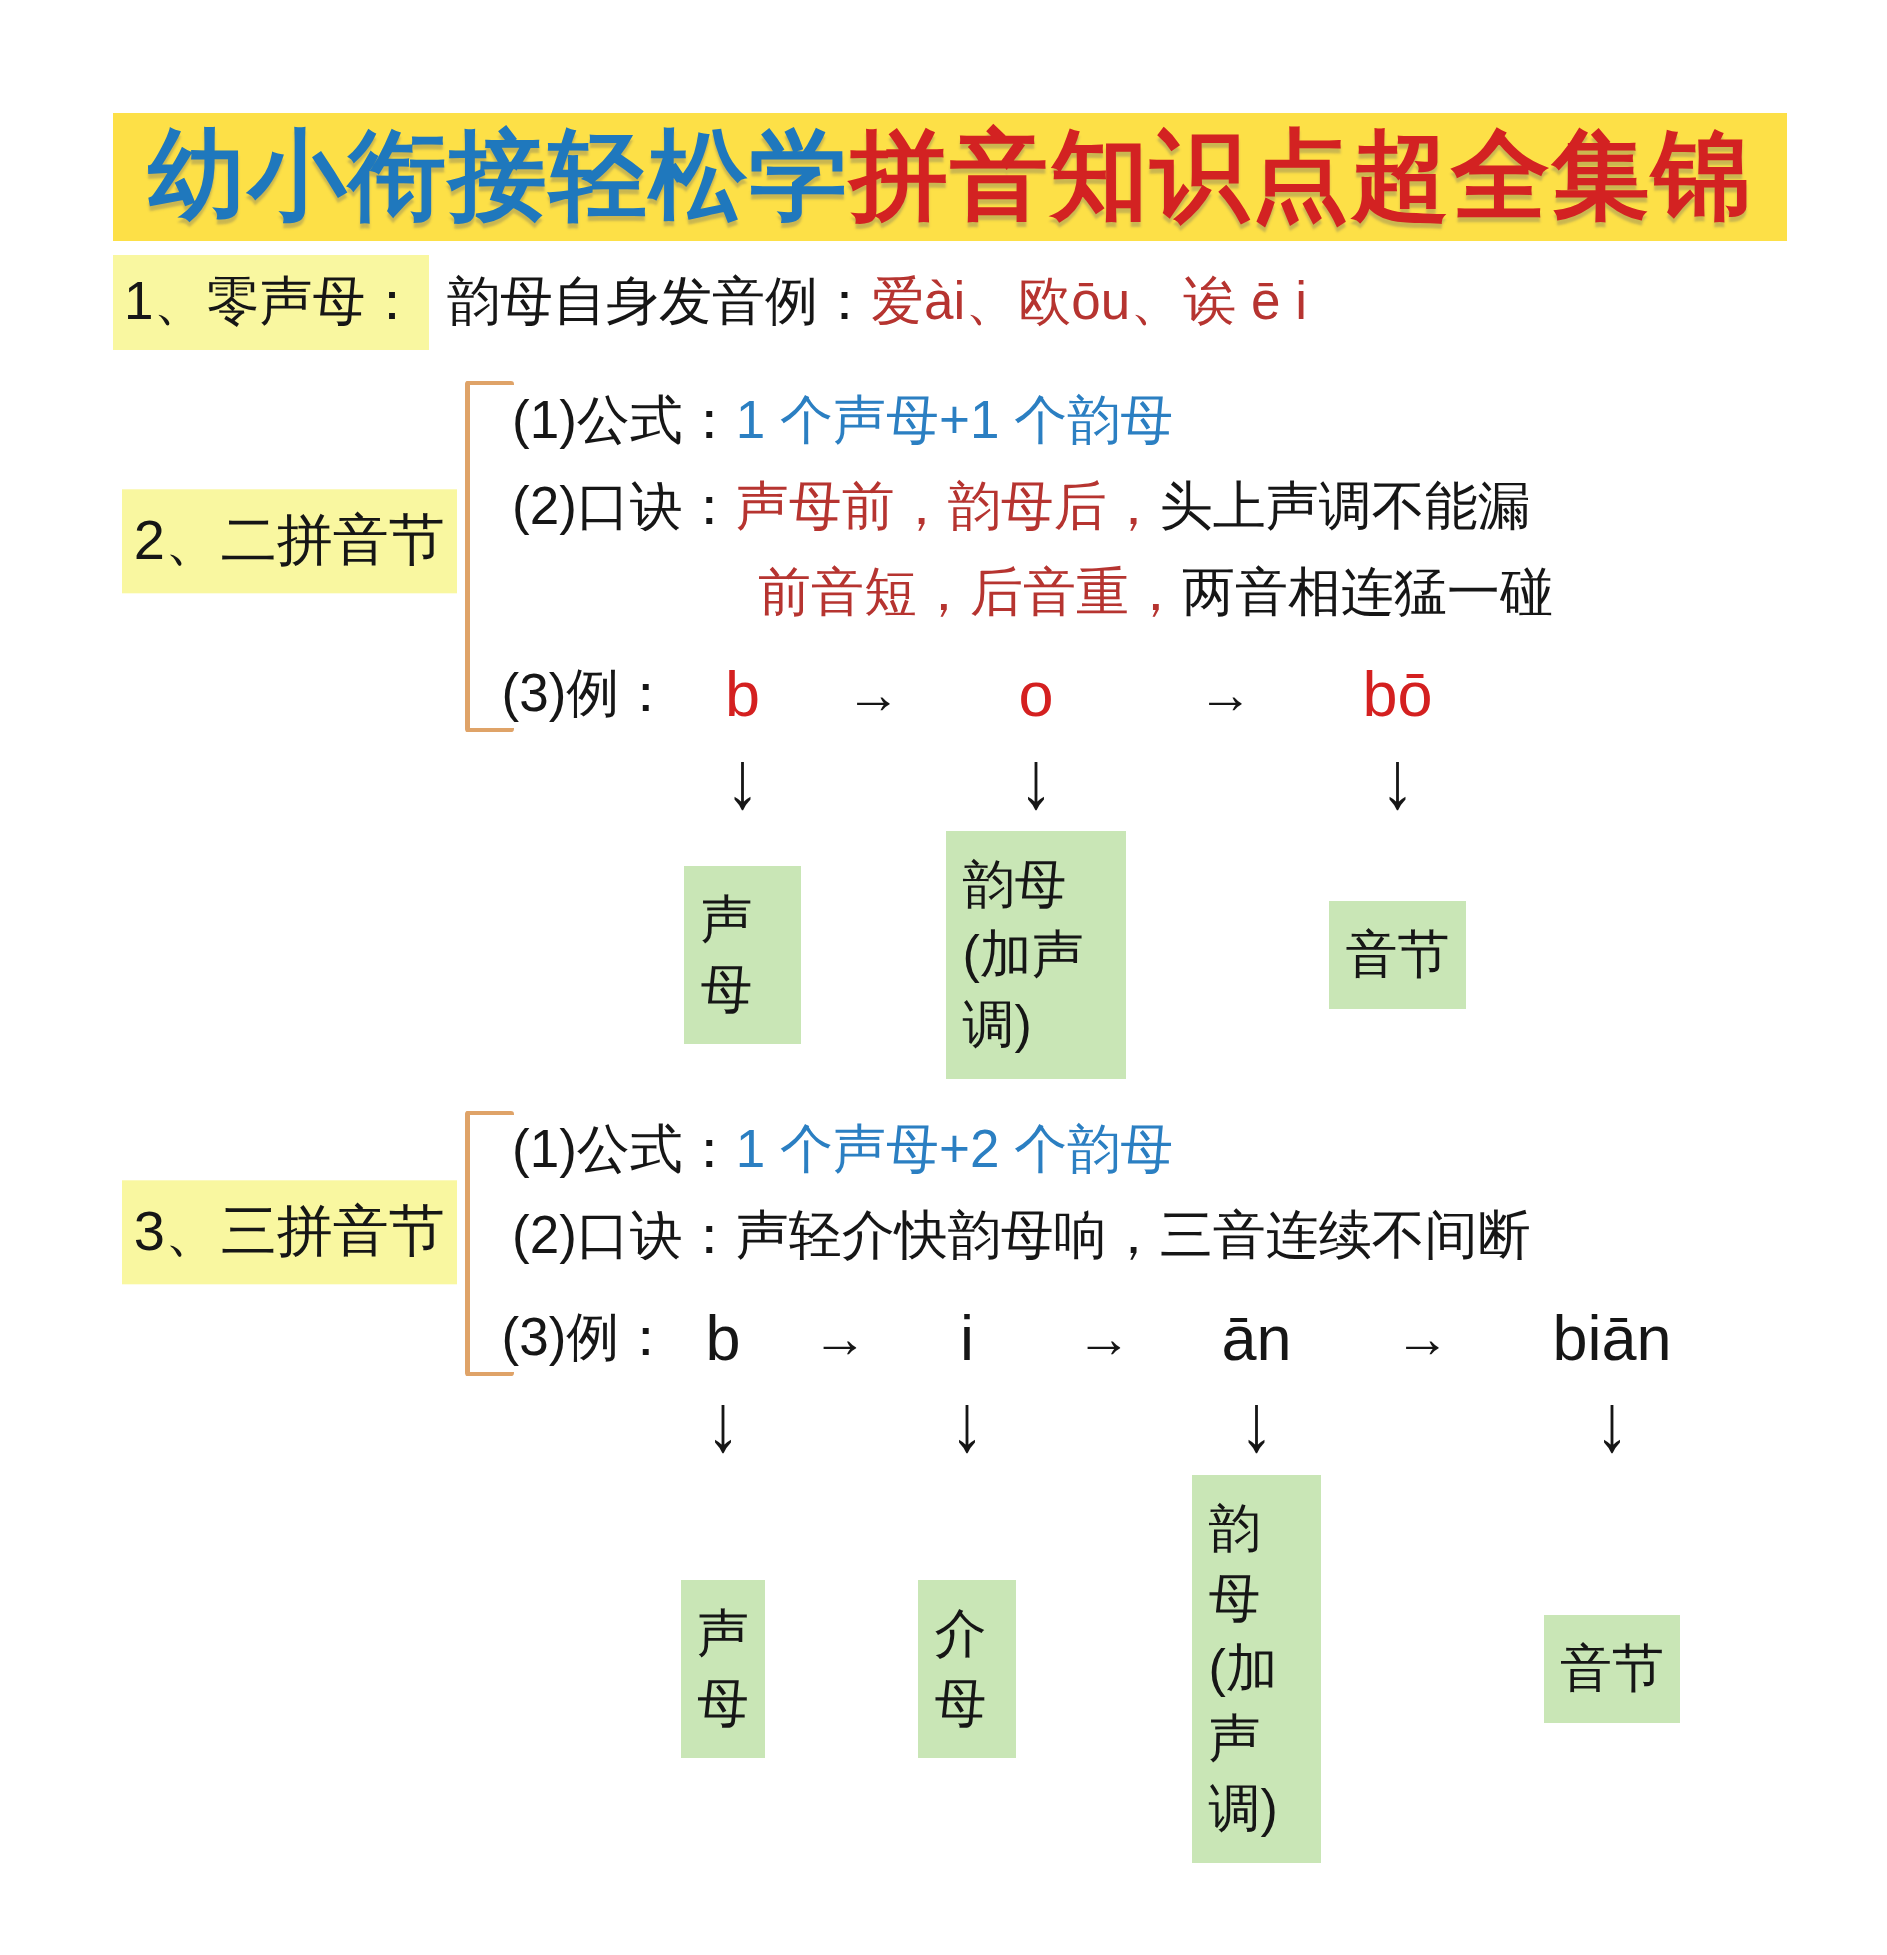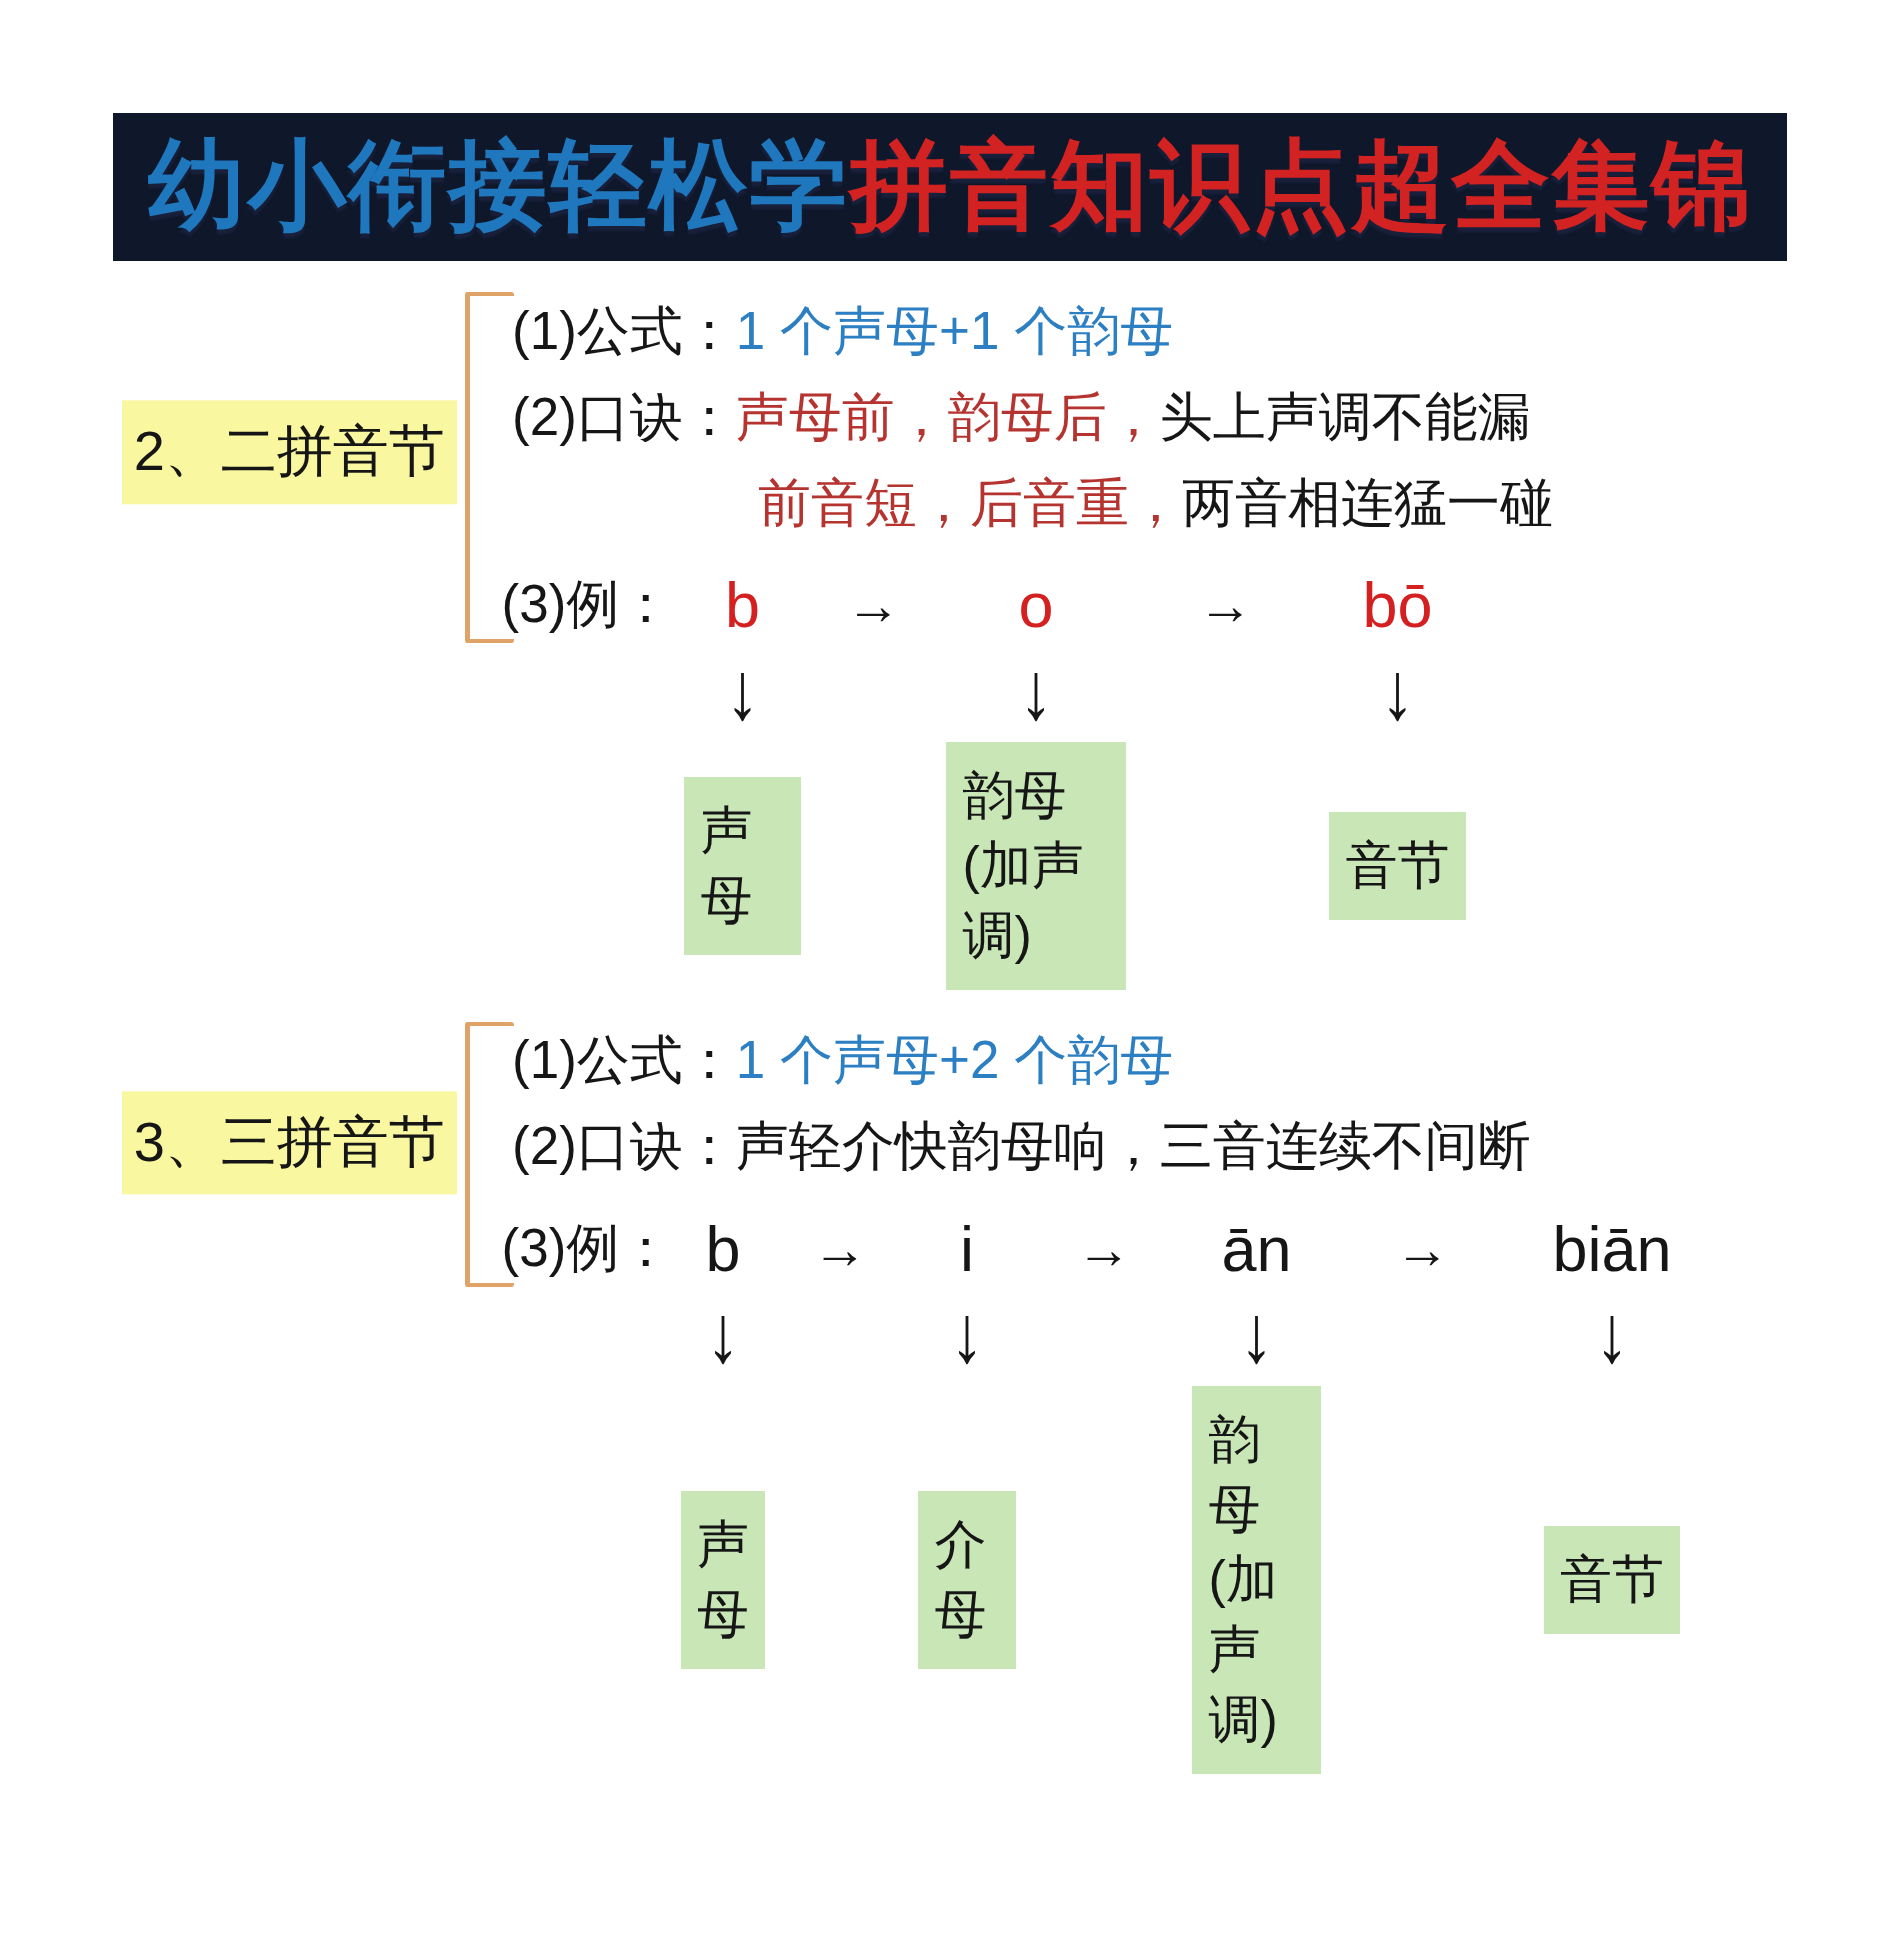--- a/index.html
+++ b/index.html
@@ -8,22 +8,22 @@
     width:1887px; height:2669px;
     box-sizing:border-box;
     padding:0 100px 0 113px;
     overflow:hidden;
     background:#ffffff;
     font-family:"Liberation Sans","DejaVu Sans",sans-serif;
     color:#161616;
   }
   
   .banner {
-    margin-top:113px; height:148px;
-    background:#0f172a;
+    margin-top:113px; height:128px;
+    background:#fde047;
     display:flex; align-items:center; justify-content:center;
   }
   .banner h1 { margin:0; font-size:98px; font-weight:bold; letter-spacing:2.3px; white-space:nowrap;
                text-shadow:0 4.7px 2.3px rgba(50,60,110,0.25); }
   .t-blue { color:#1f78bd; }
   .t-red  { color:#d32222; }
 
   
   .peach-head {
     display:inline-block; background:#f8cba6;
@@ -74,20 +74,25 @@
 </head>
 <body>
 
 <div class="page">
 
   <div class="banner">
     <h1><span class="t-blue">幼小衔接轻松学</span><span class="t-red">拼音知识点超全集锦</span></h1>
   </div>
 
 
+  <div class="zero-row">
+    <span class="ylabel">1、零声母：</span>
+    <span class="desc">韵母自身发音例：</span>
+    <span class="redh">爱ài、欧ōu、诶 ē i</span>
+  </div>
 
   <div class="section">
     <span class="side-label">2、二拼音节</span>
     <div class="bracket"></div>
     <div class="srow">
       <span>(1)公式：</span><span class="blue">1 个声母+1 个韵母</span>
     </div>
     <div class="srow">
       <span>(2)口诀：</span><span class="redh">声母前，韵母后，</span><span>头上声调不能漏</span>
     </div>

